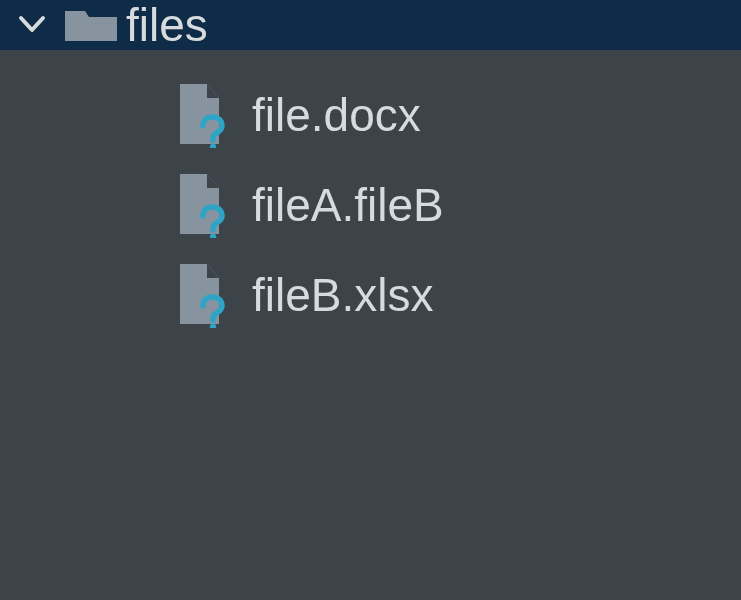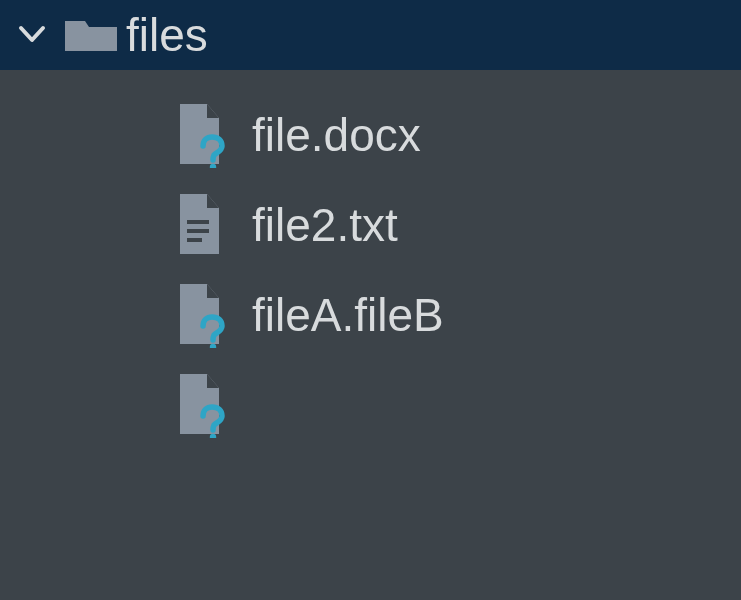--- a/index.html
+++ b/index.html
@@ -9,21 +9,21 @@
       background: #3c4349;
       font-family: "Segoe UI", "Helvetica Neue", Arial, sans-serif;
       color: #d6d9db;
       overflow: hidden;
       -webkit-font-smoothing: antialiased;
     }
     .tree { user-select: none; }
     .folder-row {
       display: flex;
       align-items: center;
-      height: 70px;
+      height: 50px;
       background: #0e2b47;
       padding-left: 8px;
       gap: 6px;
       cursor: pointer;
     }
     .chevron {
       width: 48px;
       height: 48px;
       display: flex;
       align-items: center;
@@ -115,41 +115,34 @@
     <div class="file-row">
       <span class="file-icon">
         <svg viewBox="0 0 56 66">
             <use href="#ico-file-unknown"></use>
           </svg>
       </span>
       <span class="file-label">file.docx</span>
     </div>
 
 
-    <div class="file-row">
-      <span class="file-icon">
-        <svg viewBox="0 0 56 66">
-            <use href="#ico-file-text"></use>
-          </svg>
-      </span>
-      <span class="file-label">file2.txt</span>
-    </div>
 
 
     <div class="file-row">
       <span class="file-icon">
         <svg viewBox="0 0 56 66">
             <use href="#ico-file-unknown"></use>
           </svg>
       </span>
       <span class="file-label">fileA.fileB</span>
     </div>
 
     <div class="file-row">
       <span class="file-icon">
         <svg viewBox="0 0 56 66">
             <use href="#ico-file-unknown"></use>
           </svg>
       </span>
+      <span class="file-label">fileB.xlsx</span>
     </div>
 
   </div>
 </div>
 
 </body></html>

